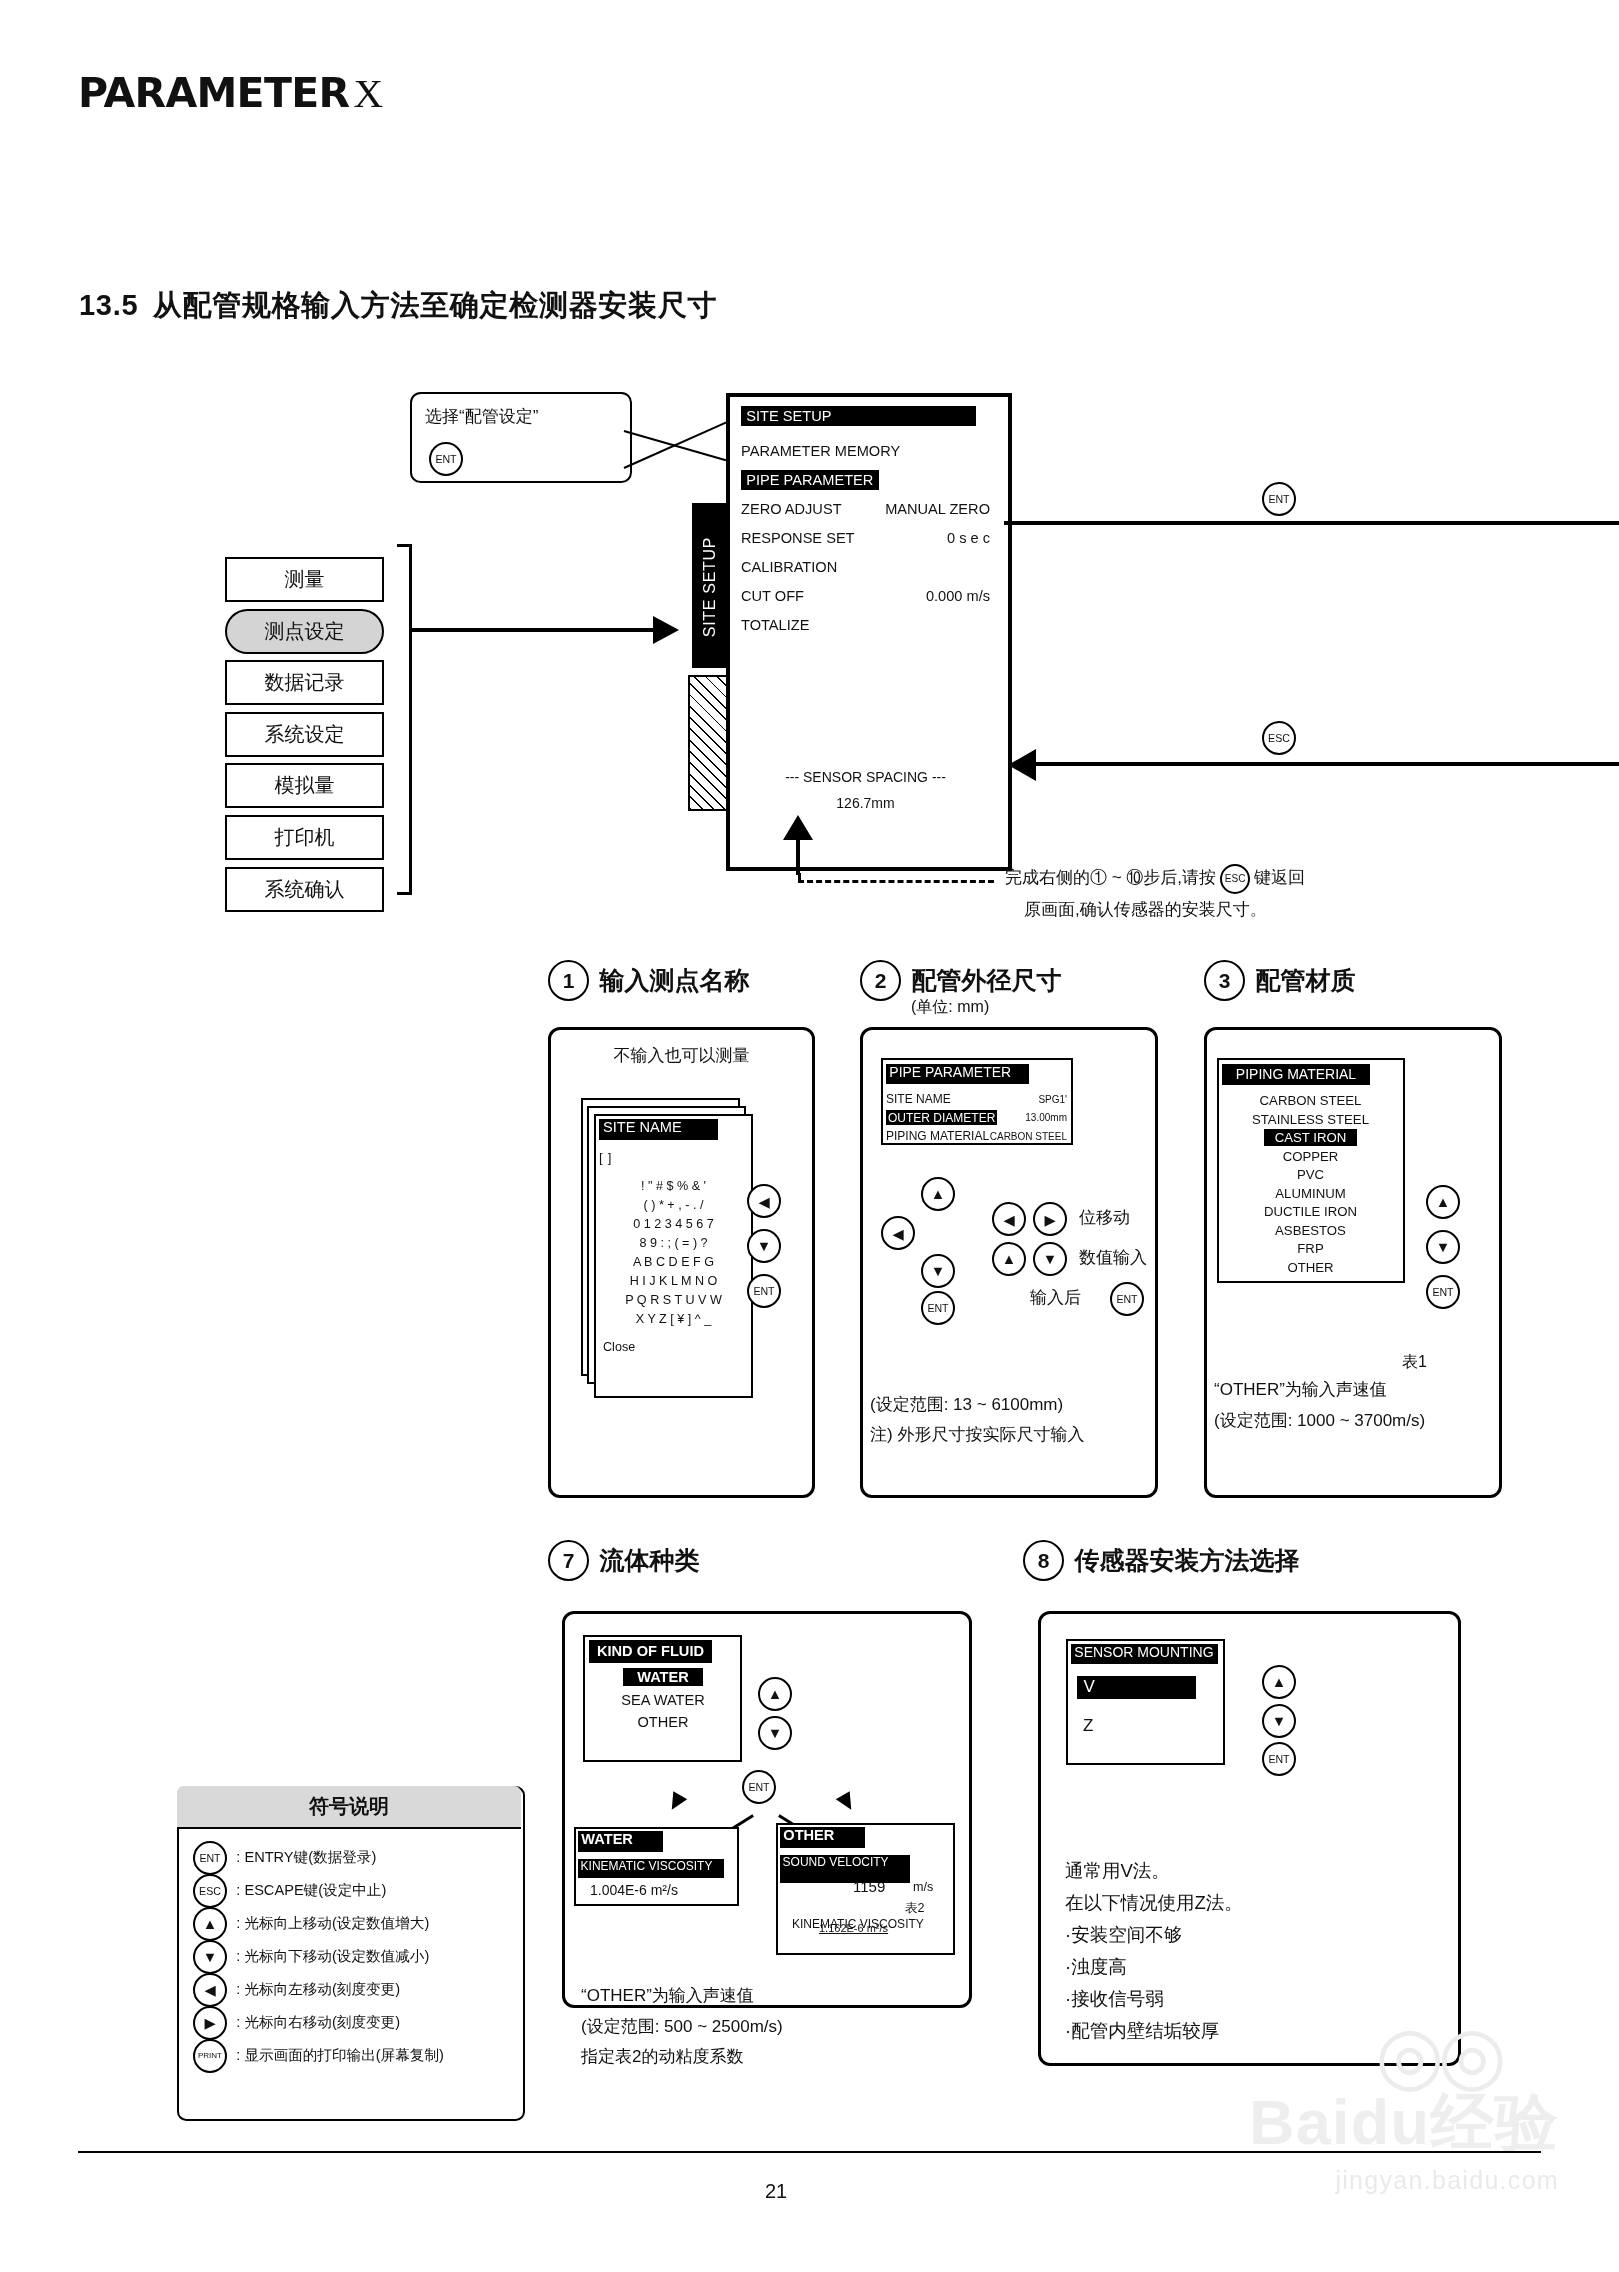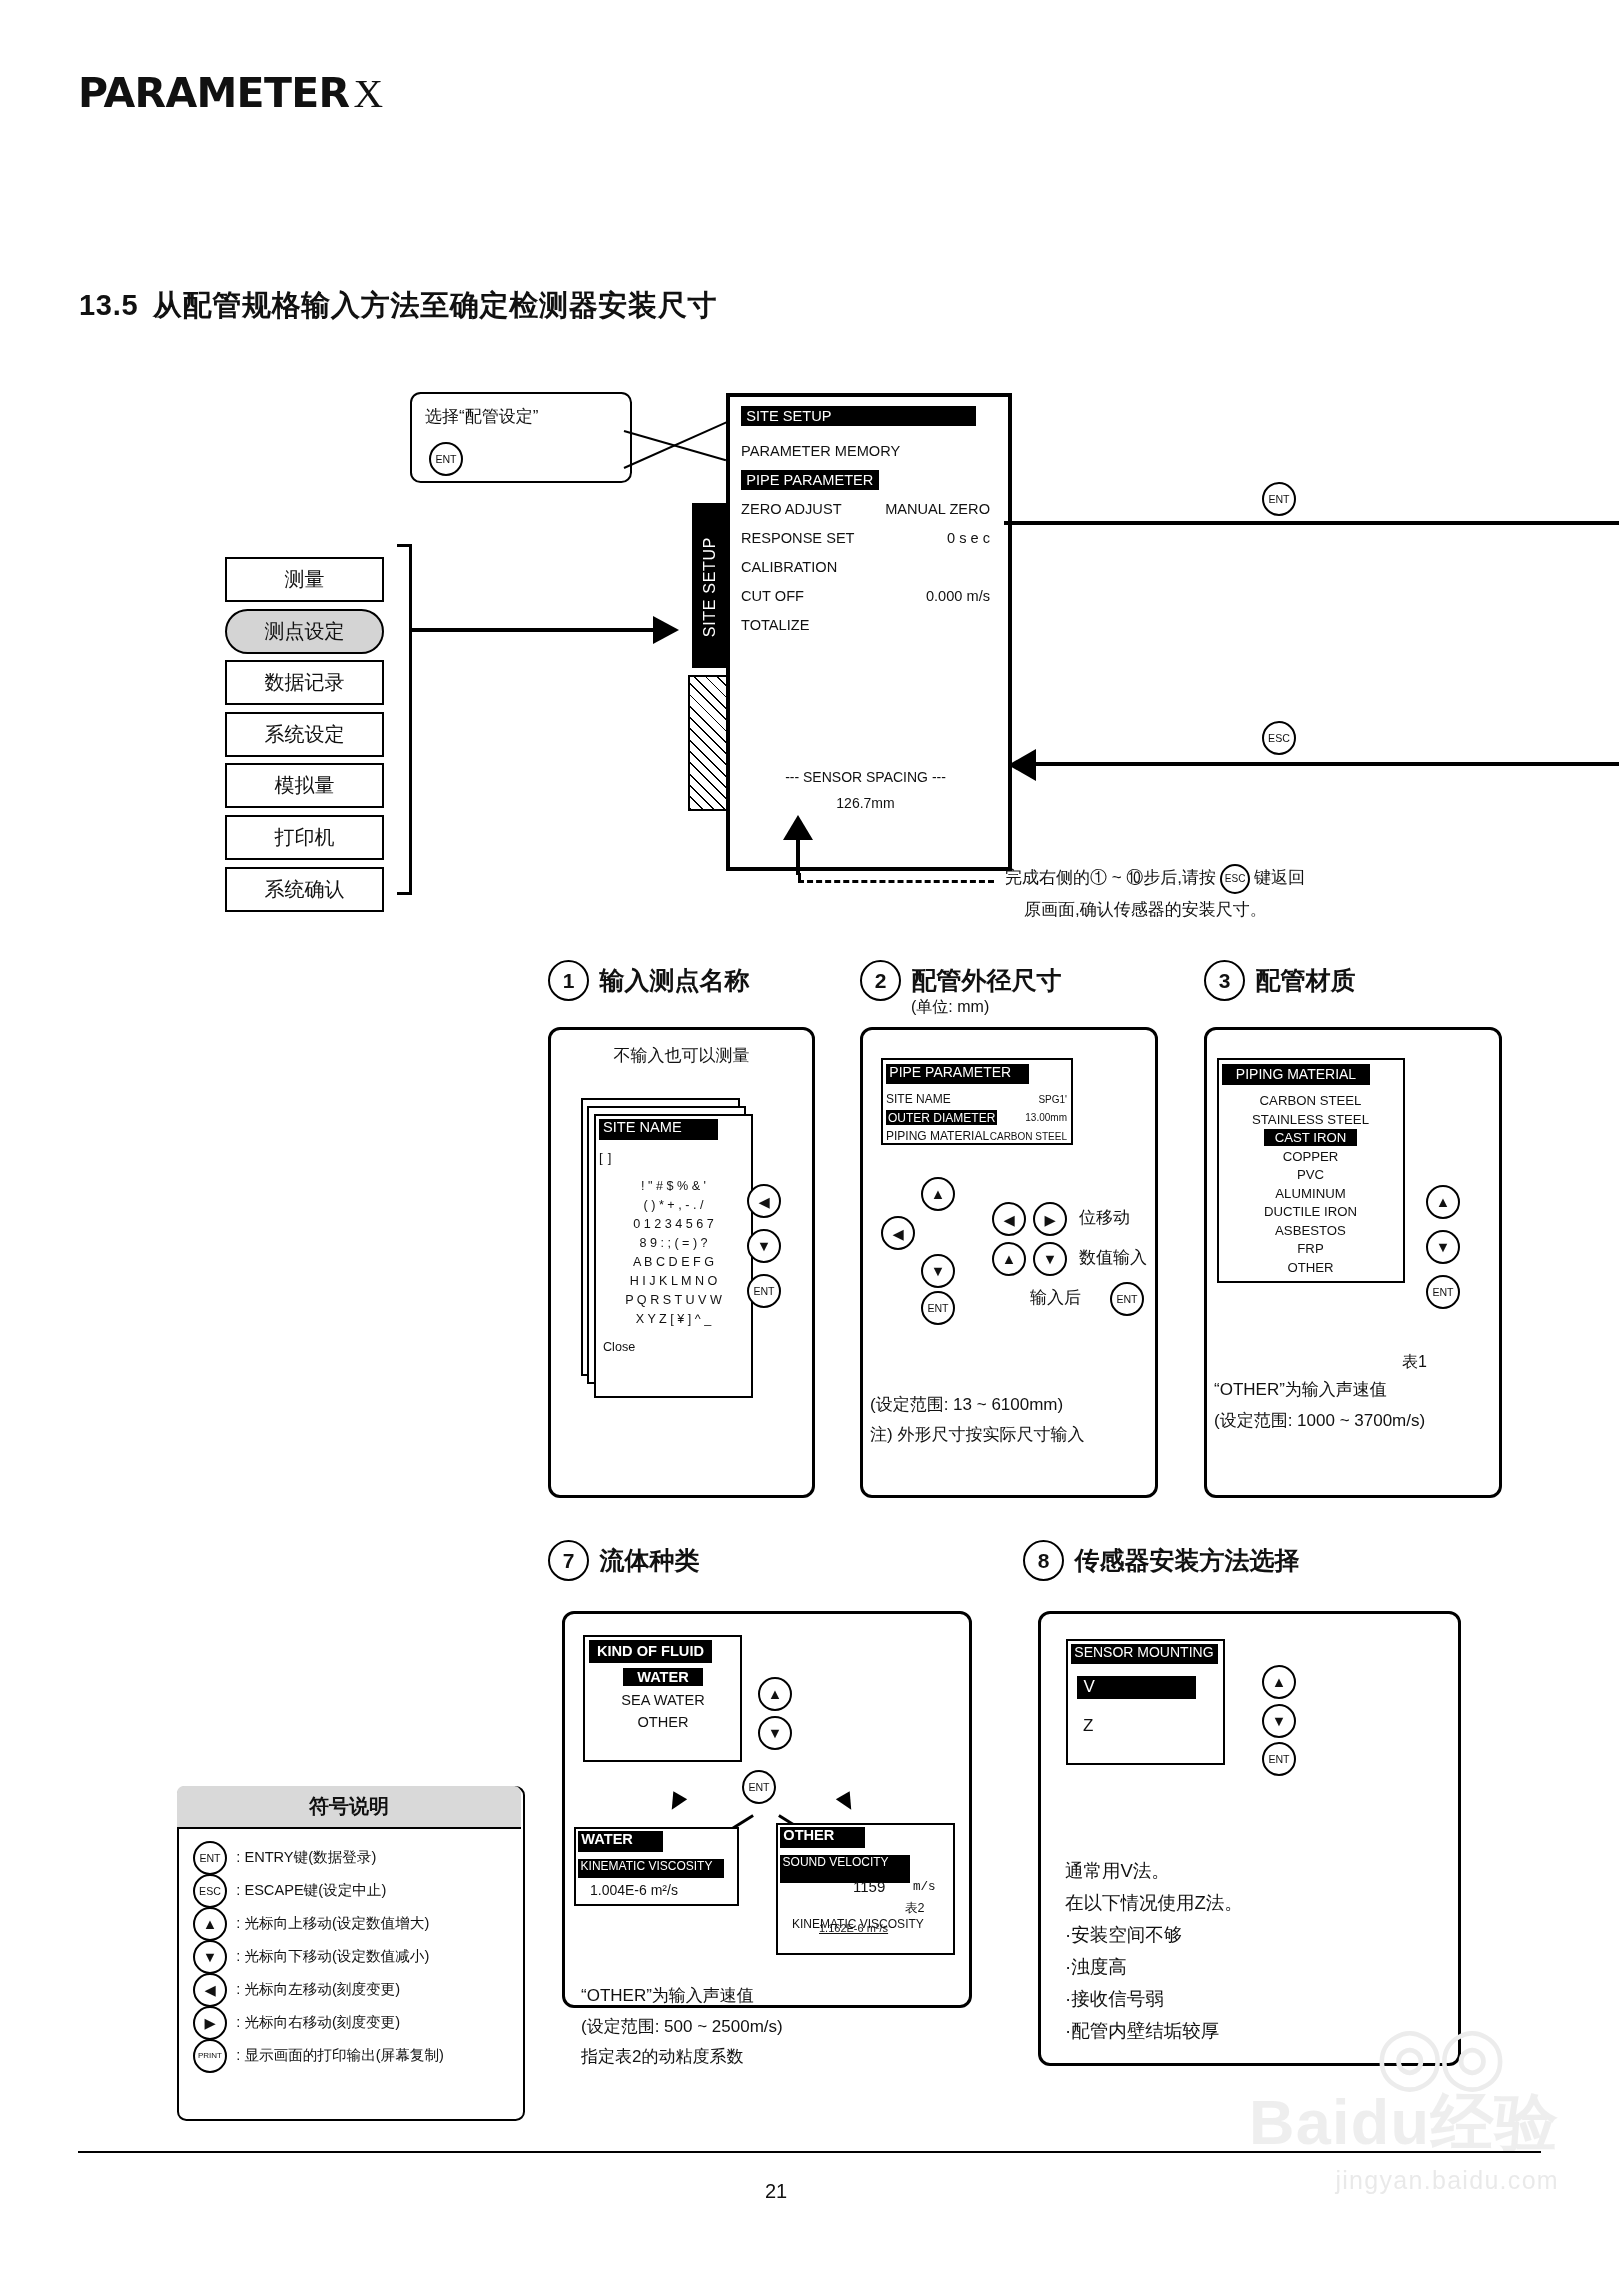--- a/index.html
+++ b/index.html
@@ -294,21 +294,21 @@
 
   <div class="abs box" style="left:574px;top:1827px;width:165px;height:79px;"></div>
   <div class="abs inv" style="left:578px;top:1831px;width:85px;height:21px;font-size:14.6px;font-weight:bold;padding-left:3.3px;box-sizing:border-box;">WATER</div>
   <div class="abs inv" style="left:578px;top:1859px;width:146px;height:18.5px;font-size:12px;padding-left:2.6px;box-sizing:border-box;">KINEMATIC VISCOSITY</div>
   <div class="abs" style="left:590px;top:1882px;font-size:14px;">1.004E-6   m²/s</div>
 
   <div class="abs box" style="left:776px;top:1823px;width:179px;height:132px;"></div>
   <div class="abs inv" style="left:780px;top:1827px;width:85px;height:21px;font-size:14.6px;font-weight:bold;padding-left:3.3px;box-sizing:border-box;">OTHER</div>
   <div class="abs inv" style="left:780px;top:1855px;width:130px;height:28px;font-size:12px;padding-left:2.6px;box-sizing:border-box;">SOUND VELOCITY</div>
   <div class="abs" style="left:853px;top:1878px;font-size:15px;">1159</div>
-  <div class="abs" style="left:913px;top:1880px;font-size:12.6px;font-family:Liberation Mono, monospace;">m/s</div>
+  <div class="abs" style="left:913px;top:1880px;font-size:12.6px;">m/s</div>
   <div class="abs" style="left:905px;top:1900px;font-size:12.6px;">表2</div>
   <div class="abs" style="left:792px;top:1917px;font-size:12px;">KINEMATIC VISCOSITY</div>
   <div class="abs" style="left:819px;top:1922px;font-size:11px;text-decoration:underline;">1.162E-6   m²/s</div>
 
   <div class="abs" style="left:581px;top:1984px;font-size:17px;">“OTHER”为输入声速值</div>
   <div class="abs" style="left:581px;top:2015px;font-size:17px;">(设定范围: 500 ~ 2500m/s)</div>
   <div class="abs" style="left:581px;top:2045px;font-size:17px;">指定表2的动粘度系数</div>
 
   <div class="abs" style="left:1023px;top:1540px;display:flex;align-items:center;">
     <div class="stepnum">8</div>

